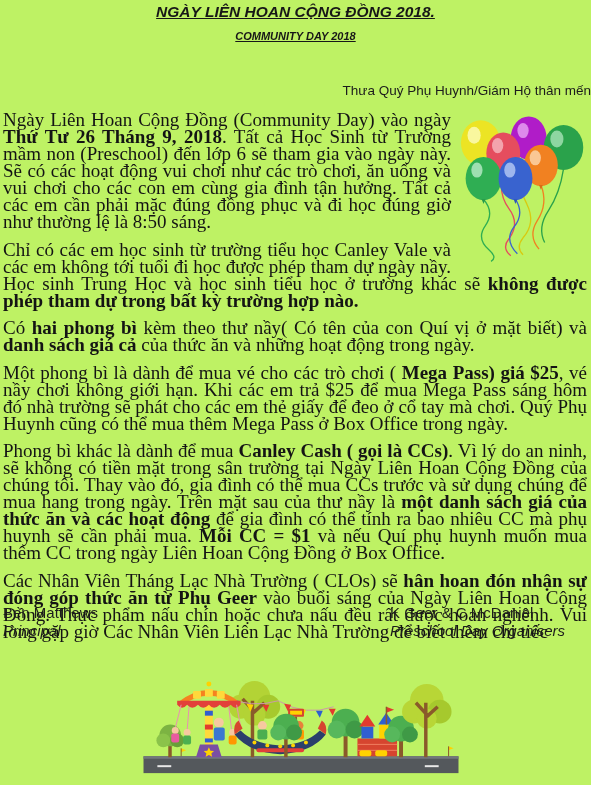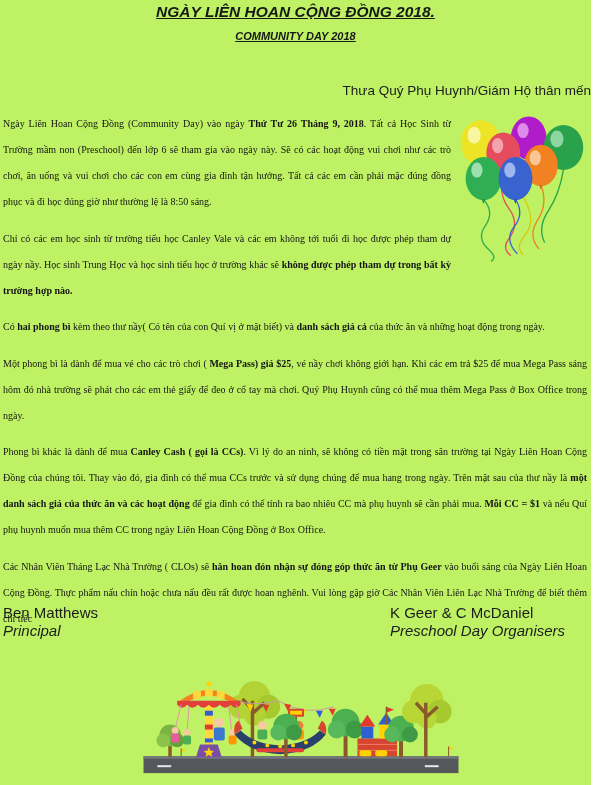--- a/index.html
+++ b/index.html
@@ -19,21 +19,21 @@
     text-decoration:underline; color:#171717;
   }
   .greeting {
     font-family:"Liberation Sans", sans-serif; font-size:13.5px;
     margin:39px 0 0 3px; color:#1c1c1c;text-align:right;
   }
   .content { margin:13px 4px 0 3px; }
   .balloons-float { float:right; width:127px; height:156px; margin:-2px 0 6px 9px; }
   .balloons-float svg { width:100%; height:100%; display:block; }
   p.body-para {
-    font-size:10px; line-height:26px; text-align:justify;
+    font-size:19px; line-height:17px; text-align:justify;
     margin:0 0 10.5px 0; color:#141414;
   }
   p.body-para .b { font-weight:bold; }
   .signatures {
     position:absolute; left:3px; right:4px; top:604px; display:flex;
     font-family:"Liberation Sans", sans-serif; font-size:15px; line-height:18px; color:#1c1c1c;
   }
   .sig-left { flex:1; }
   .sig-right { width:197px; }
   .sig-role { font-style:italic; }

